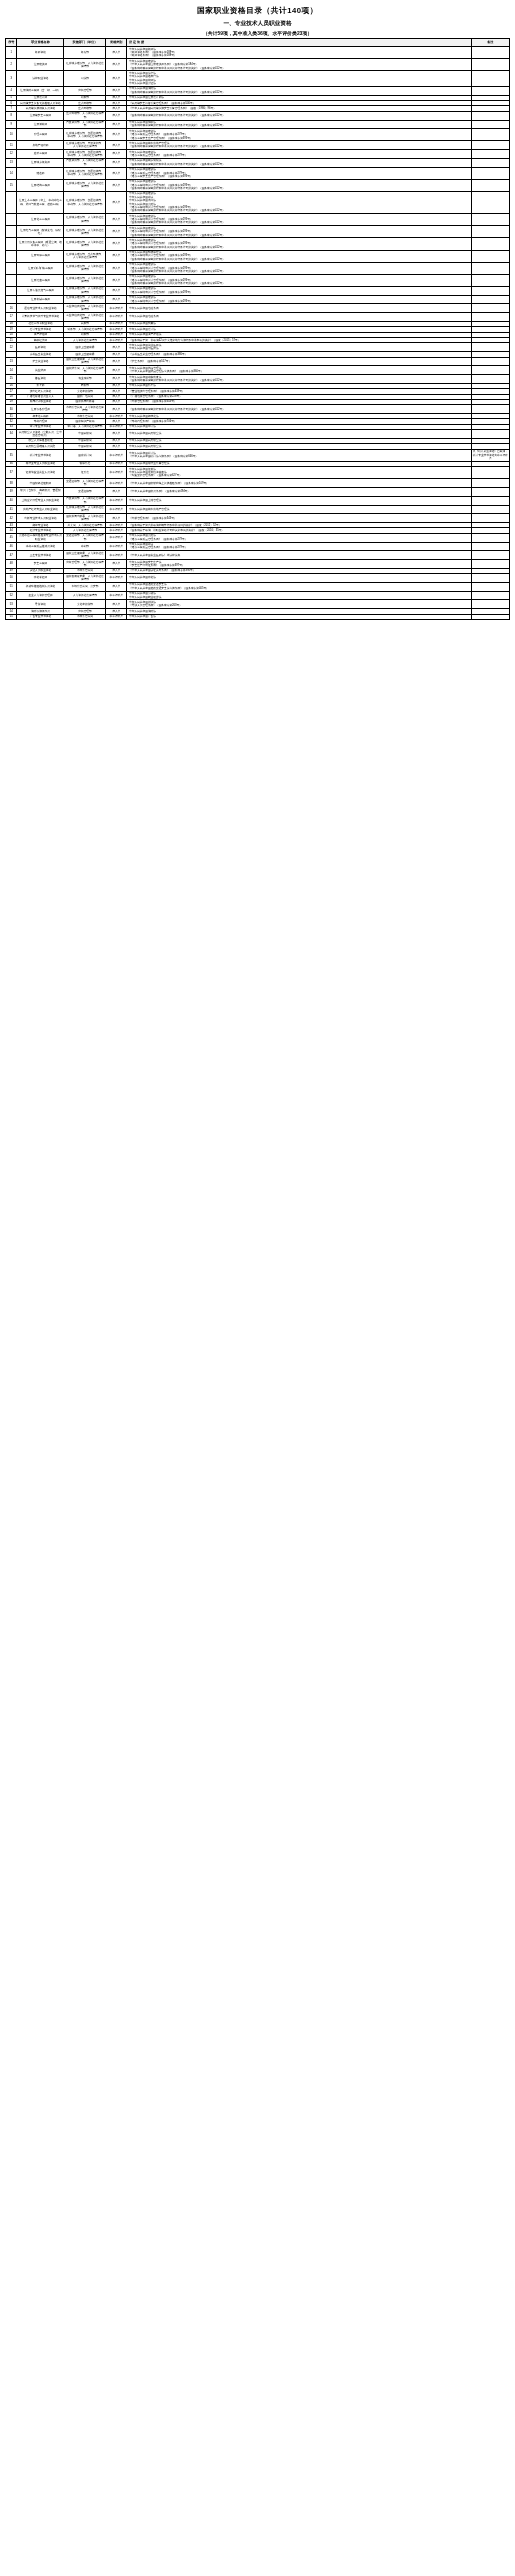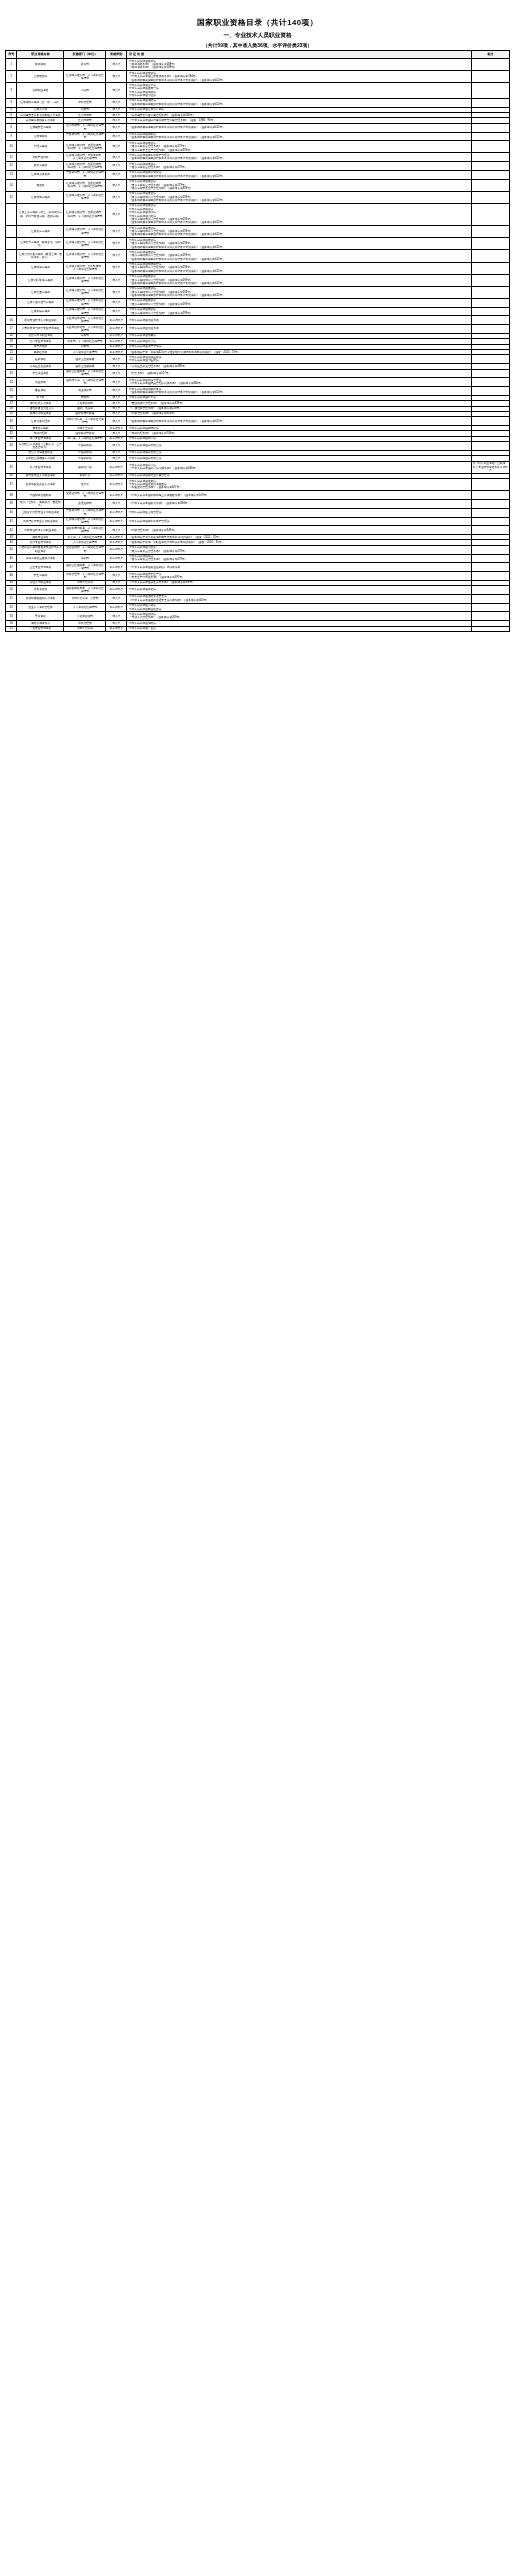--- a/index.html
+++ b/index.html
@@ -1,17 +1,17 @@
 <!DOCTYPE html>
 <html style="font-size:8.2px"><head>
 <meta charset="utf-8">
 <style>
   html,body{margin:0;padding:0;background:#ffffff;}
   body{font-family:"Liberation Sans","DejaVu Sans",sans-serif;color:#000;}
-  .page{width:515px;margin:12px auto;padding:3.1px 5.2px 15.5px 5.2px;box-sizing:border-box;}
+  .page{width:515px;margin:0 auto;padding:3.1px 5.2px 15.5px 5.2px;box-sizing:border-box;}
   .doc-title{text-align:center;font-size:7.7px;font-weight:bold;letter-spacing:0.5px;margin:3.1px 0 4.1px 0;}
   .section-title{text-align:center;font-size:5.7px;font-weight:bold;margin:2.1px 0 1.5px 0;}
   .section-sub{text-align:center;font-size:4.9px;font-weight:bold;margin:0 0 2.6px 0;}
   table{border-collapse:collapse;width:100%;table-layout:fixed;}
   th,td{border:0.5px solid #000;padding:0.5px 1px;font-size:2.7px;line-height:1.25;vertical-align:middle;word-break:break-all;}
   thead th{background:#f2f2f2;font-size:3.1px;font-weight:bold;text-align:center;padding:1.5px 0.5px;}
   .c-idx{width:9.3px;text-align:center;}
   .c-name{width:45px;text-align:center;}
   .c-org{width:40px;text-align:center;}
   .c-type{width:18.5px;text-align:center;}

